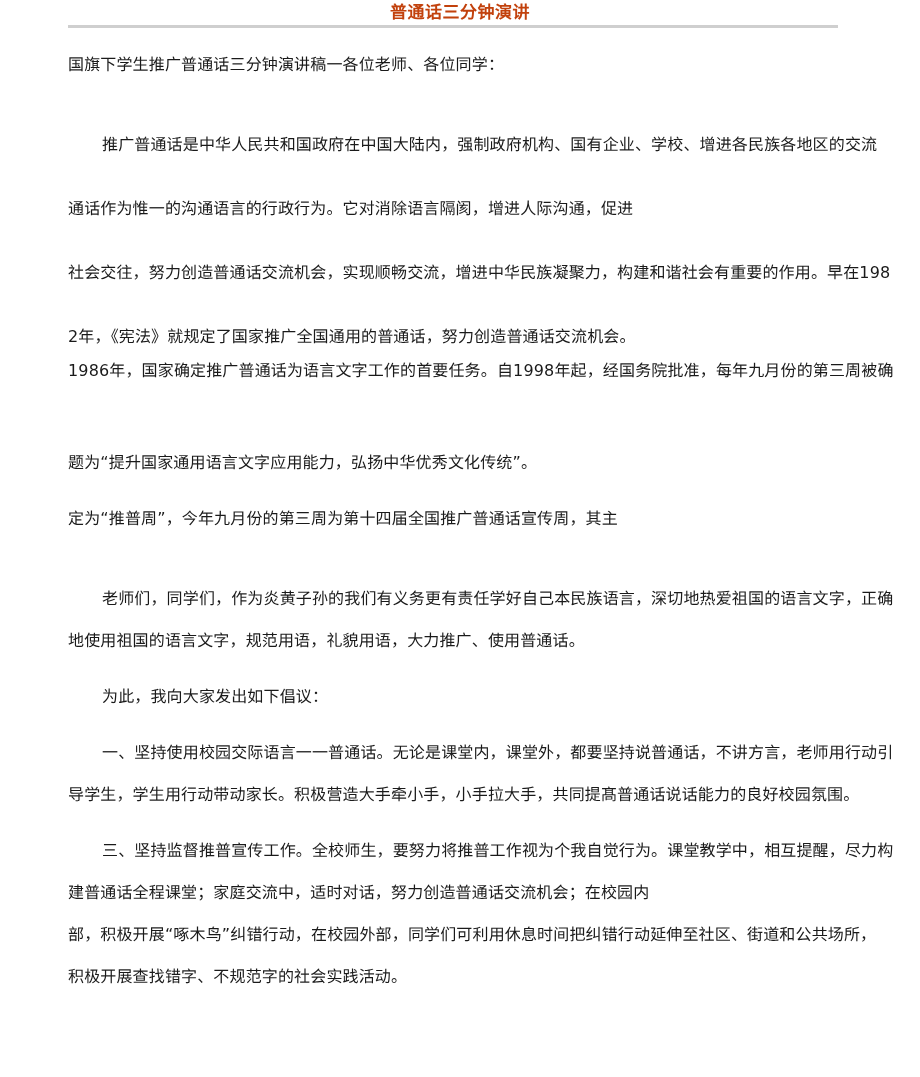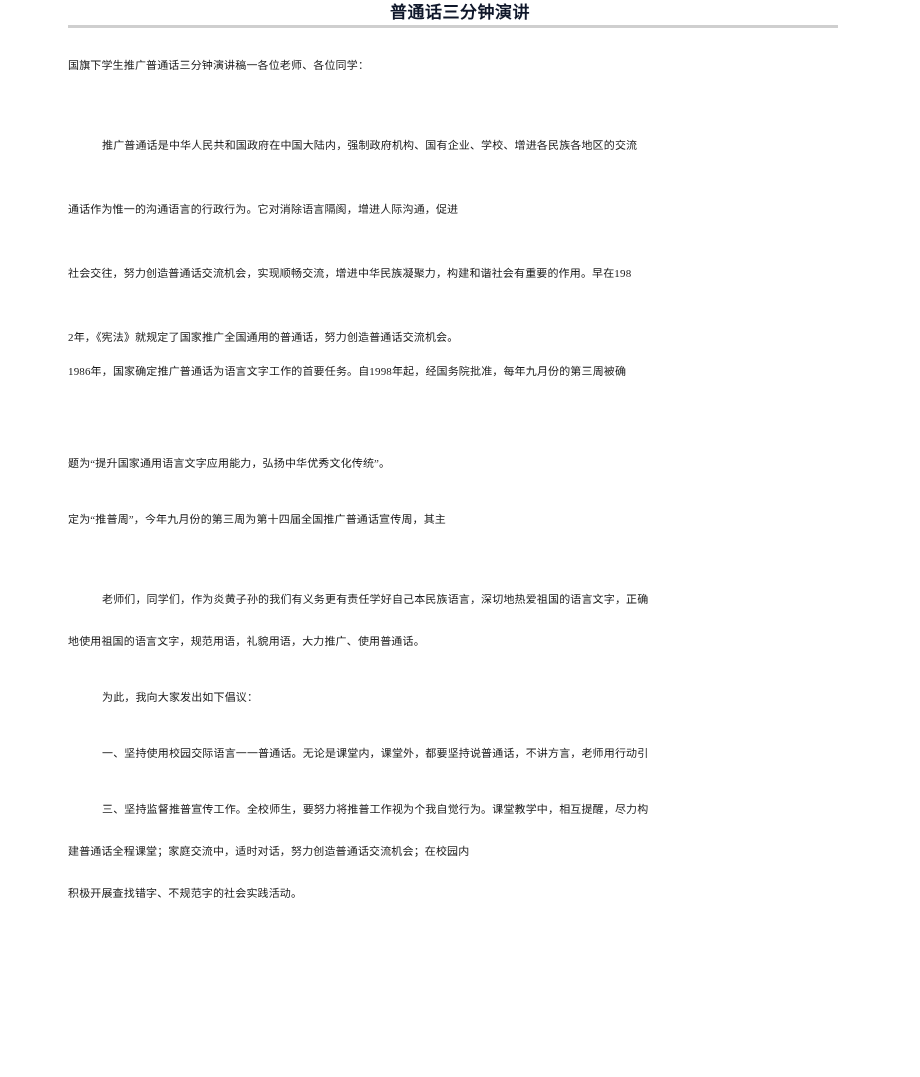--- a/index.html
+++ b/index.html
@@ -32,21 +32,21 @@
   .doc-title {
     position: absolute;
     top: 1px;
     left: 0;
     width: 920px;
     text-align: center;
     font-size: 17px;
     font-weight: bold;
     letter-spacing: 0.5px;
     line-height: 22px;
-    color: #0f172a;
+    color: #c2410c;
     white-space: nowrap;
   }
   .header-rule {
     position: absolute;
     top: 25px;
     left: 68px;
     width: 770px;
     height: 3px;
     background: #cfcfcf;
   }
@@ -55,27 +55,26 @@
   .doc-body {
     position: absolute;
     top: 30px;
     left: 0;
     width: 920px;
     padding: 0 68px 0 68px;
     box-sizing: border-box;
   }
 
   .line {
-    font-size: 11px;
+    font-size: 16px;
     line-height: 42px;
     height: 42px;
     white-space: nowrap;
     letter-spacing: 0.15px;
     color: #1a1a1a;
-    font-family: Liberation Serif, serif;
   }
   
   .line.indent {
     padding-left: 34px;
   }
   
   .line.tight {
     line-height: 26px;
     height: 26px;
   }
@@ -114,24 +113,26 @@
     <div class="line gap-sm">定为“推普周”，今年九月份的第三周为第十四届全国推广普通话宣传周，其主</div>
 
     <div class="line indent gap-md">老师们，同学们，作为炎黄子孙的我们有义务更有责任学好自己本民族语言，深切地热爱祖国的语言文字，正确</div>
 
     <div class="line">地使用祖国的语言文字，规范用语，礼貌用语，大力推广、使用普通话。</div>
 
     <div class="line indent gap-sm">为此，我向大家发出如下倡议：</div>
 
     <div class="line indent gap-sm">一、坚持使用校园交际语言一一普通话。无论是课堂内，课堂外，都要坚持说普通话，不讲方言，老师用行动引</div>
 
+    <div class="line">导学生，学生用行动带动家长。积极营造大手牵小手，小手拉大手，共同提髙普通话说话能力的良好校园氛围。</div>
 
 
 
     <div class="line indent gap-sm">三、坚持监督推普宣传工作。全校师生，要努力将推普工作视为个我自觉行为。课堂教学中，相互提醒，尽力构</div>
 
     <div class="line">建普通话全程课堂；家庭交流中，适时对话，努力创造普通话交流机会；在校园内</div>
 
+    <div class="line">部，积极开展“啄木鸟”纠错行动，在校园外部，同学们可利用休息时间把纠错行动延伸至社区、街道和公共场所，</div>
 
     <div class="line">积极开展查找错字、不规范字的社会实践活动。</div>
 
   </div>
 </div>
 
 </body></html>

